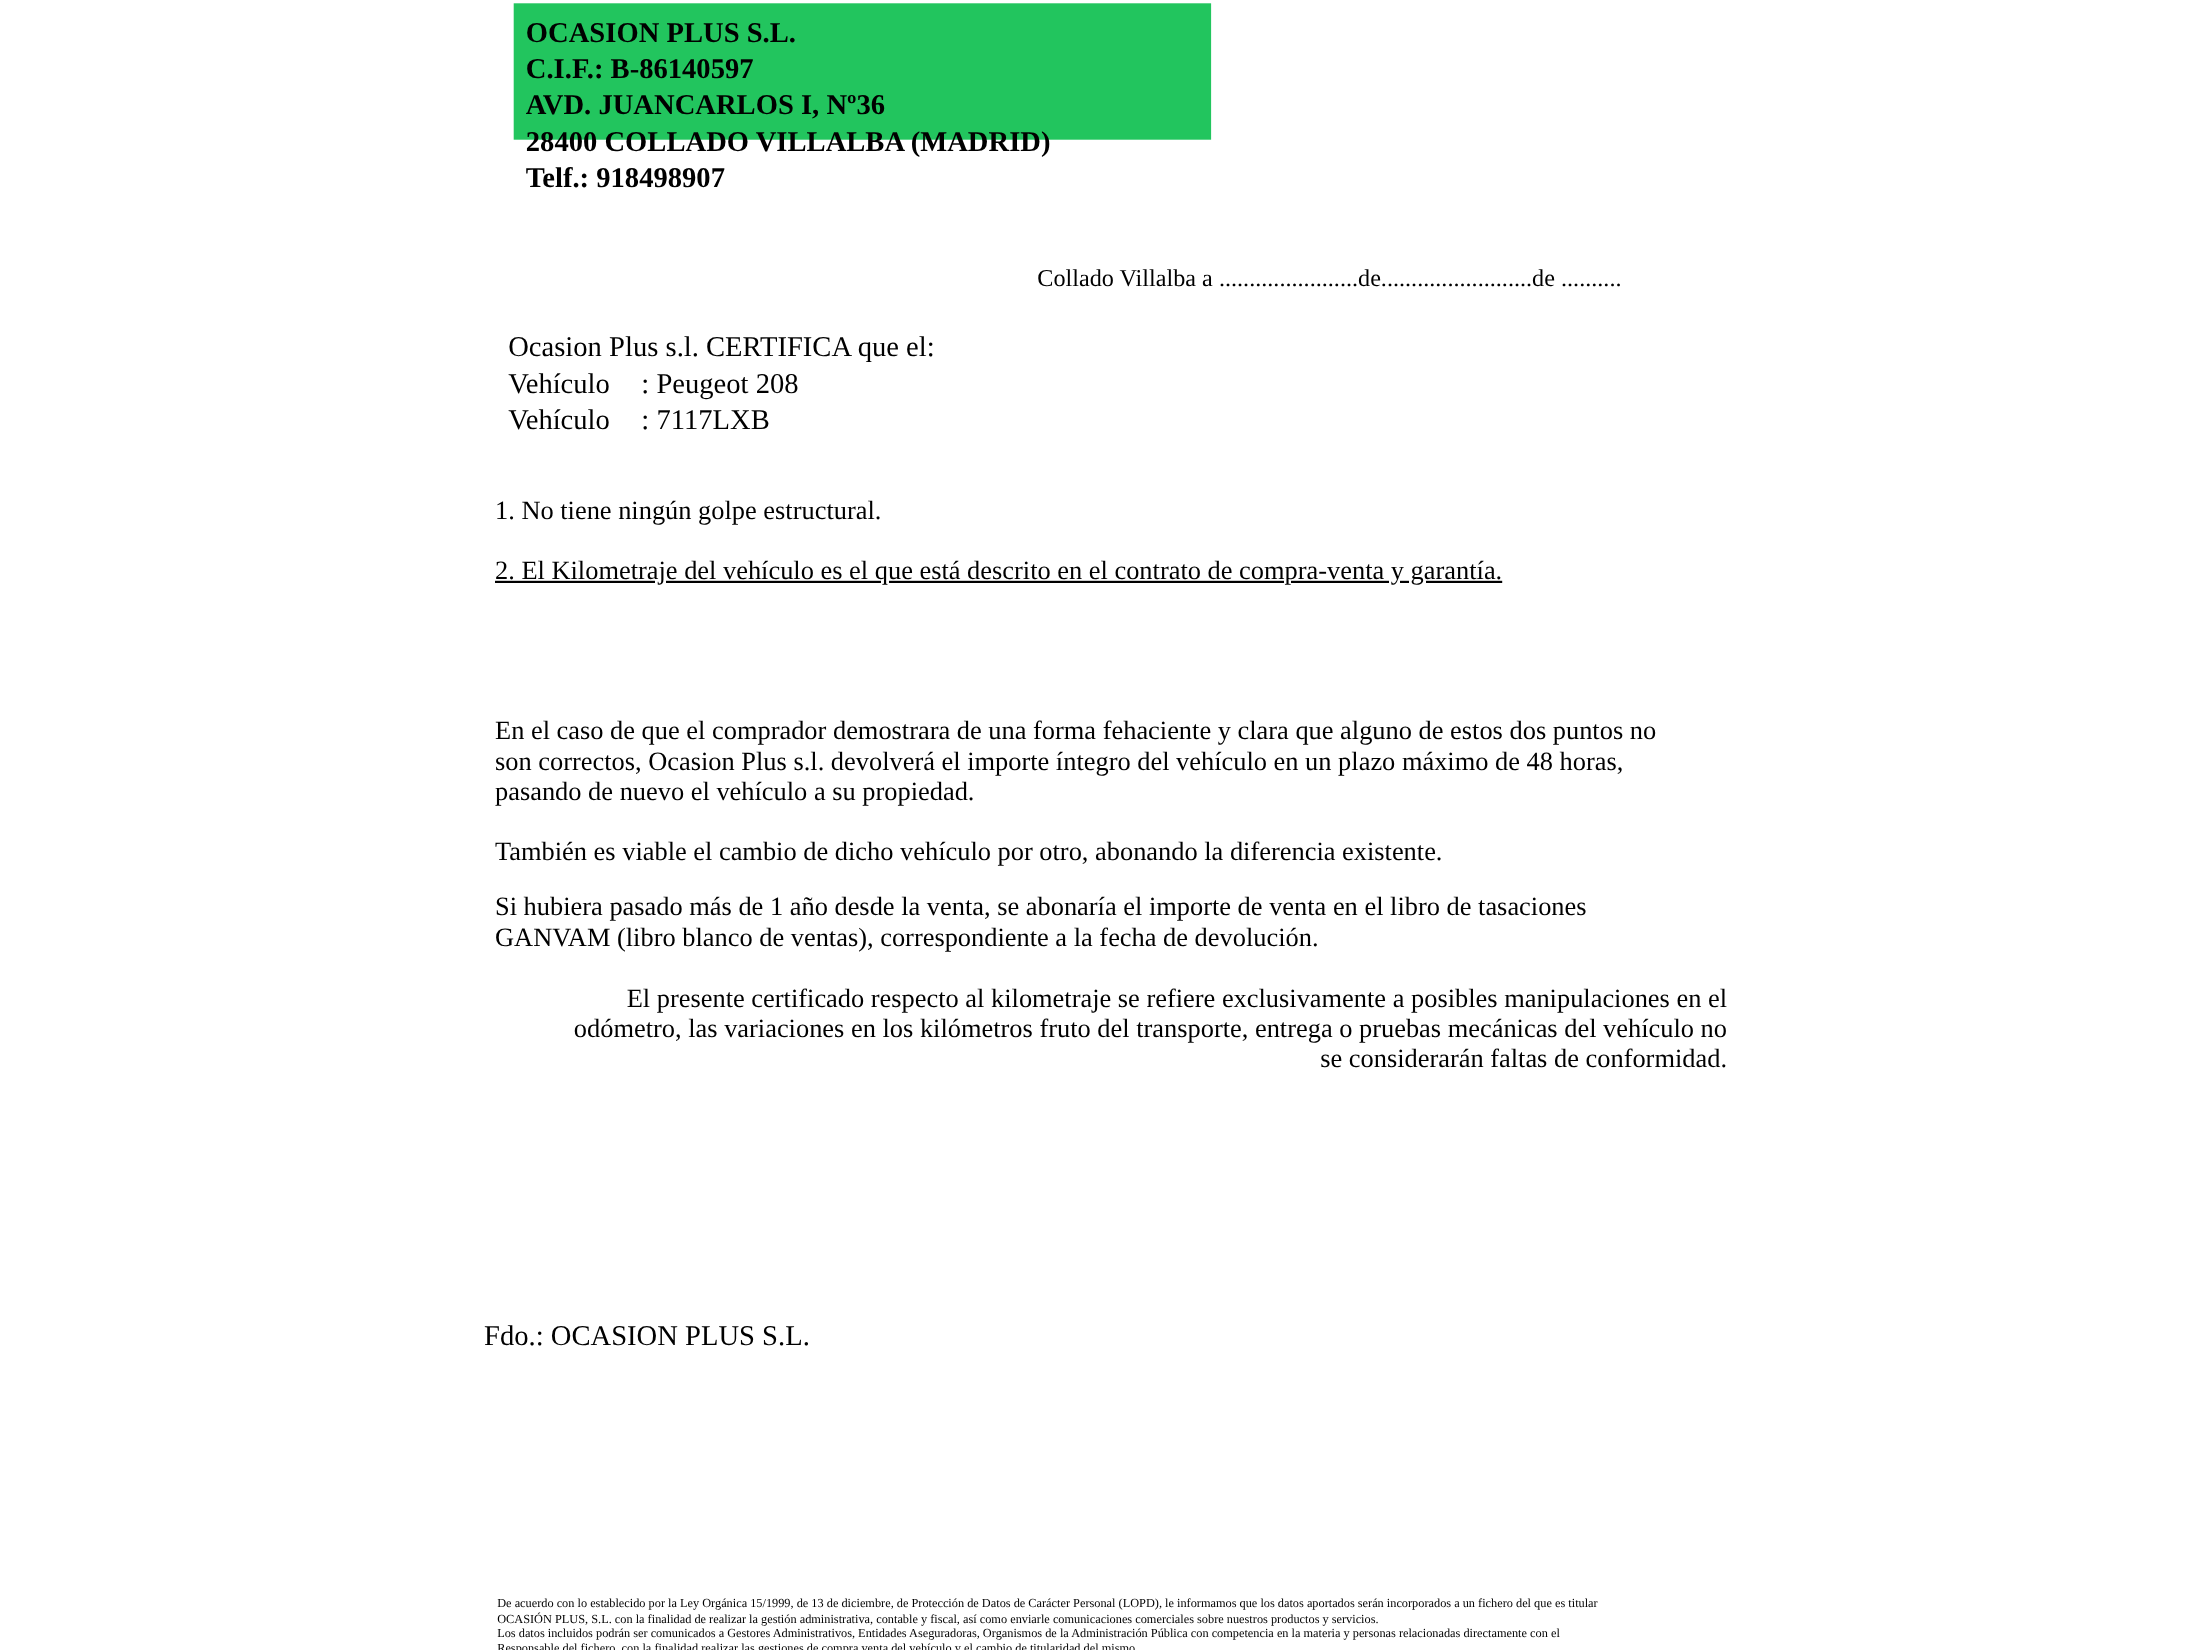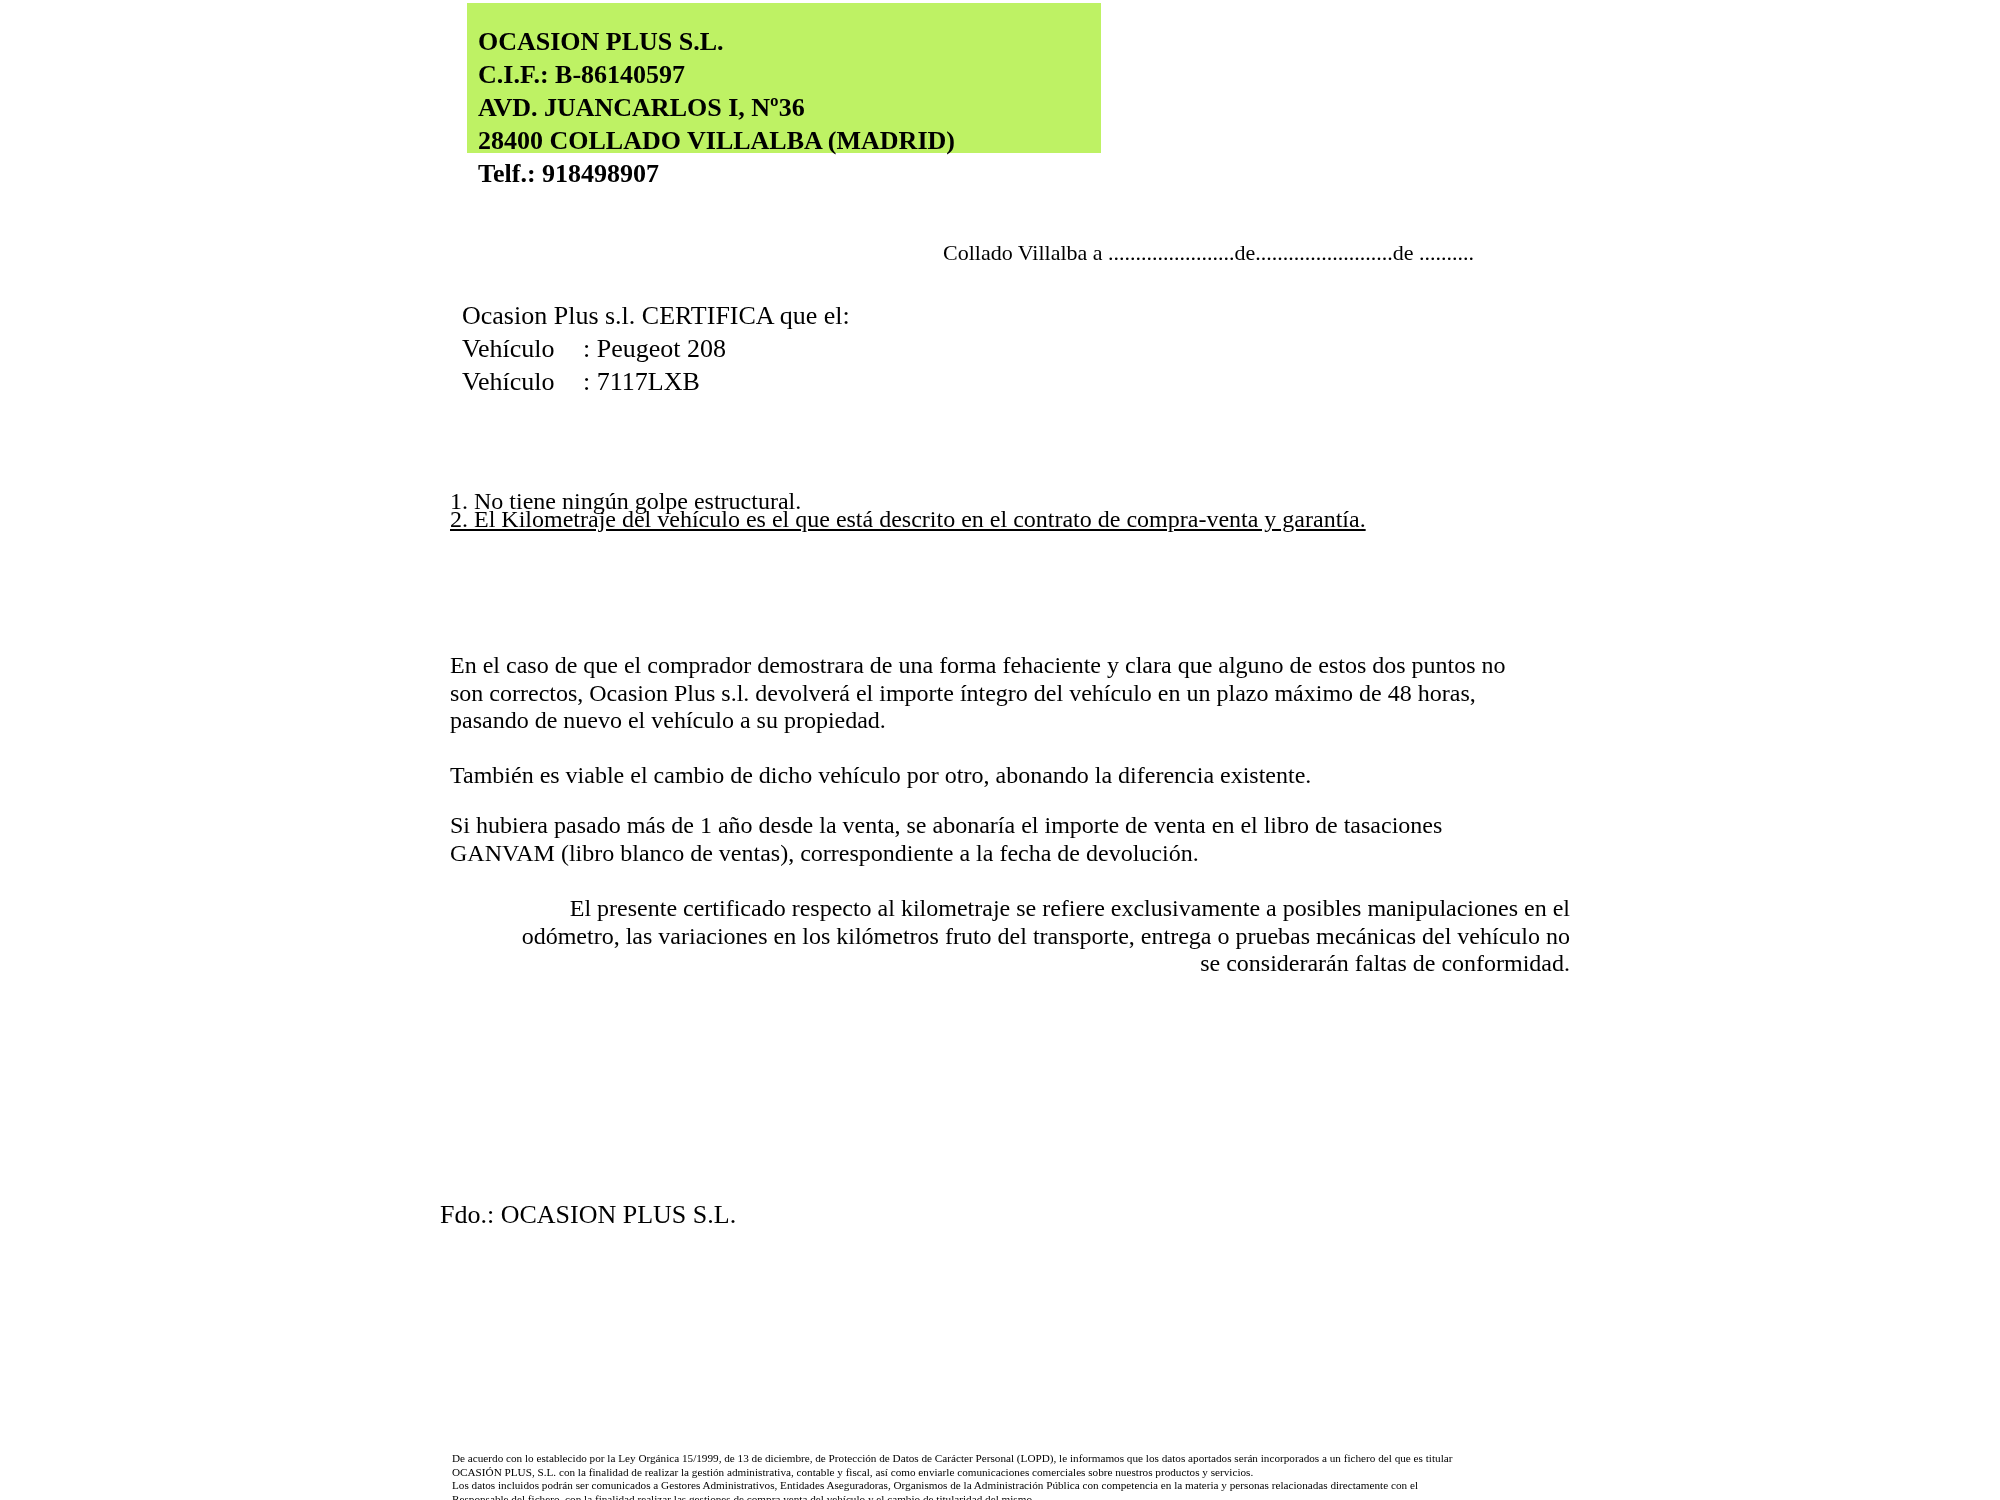--- a/index.html
+++ b/index.html
@@ -14,24 +14,24 @@
     background: #ffffff;
     font-family: "Liberation Serif", "DejaVu Serif", serif;
     color: #000000;
     overflow: hidden;
   }
   .header-box {
     position: absolute;
     left: 467px;
     top: 3px;
     width: 634px;
-    height: 150px;
+    height: 124px;
     box-sizing: border-box;
-    padding: 22px 0 0 11px;
-    background: #bef264;
+    padding: 10px 0 0 11px;
+    background: #22c55e;
     font-size: 26px;
     font-weight: bold;
     line-height: 33px;
   }
   .date-line {
     position: absolute;
     left: 943px;
     top: 240px;
     font-size: 22px;
     white-space: nowrap;
@@ -50,21 +50,21 @@
   .body-text {
     position: absolute;
     left: 450px;
     font-size: 24px;
     line-height: 27.5px;
   }
   .ml {
     white-space: pre-line;
     margin-top: 40px;
   }
-  .pt1 { top: 452px; margin-top: 36px; }
+  .pt1 { top: 452px; }
   .pt2 { top: 506px; text-decoration: underline; }
   .para-refund   { top: 612px; width: 1120px; }
   .para-exchange { top: 722px; width: 1120px; }
   .para-ganvam   { top: 772px; width: 1120px; }
   .para-odometer { top: 855px; width: 1120px; text-align: right; }
   .signature {
     position: absolute;
     left: 440px;
     top: 1200px;
     font-size: 26px;

